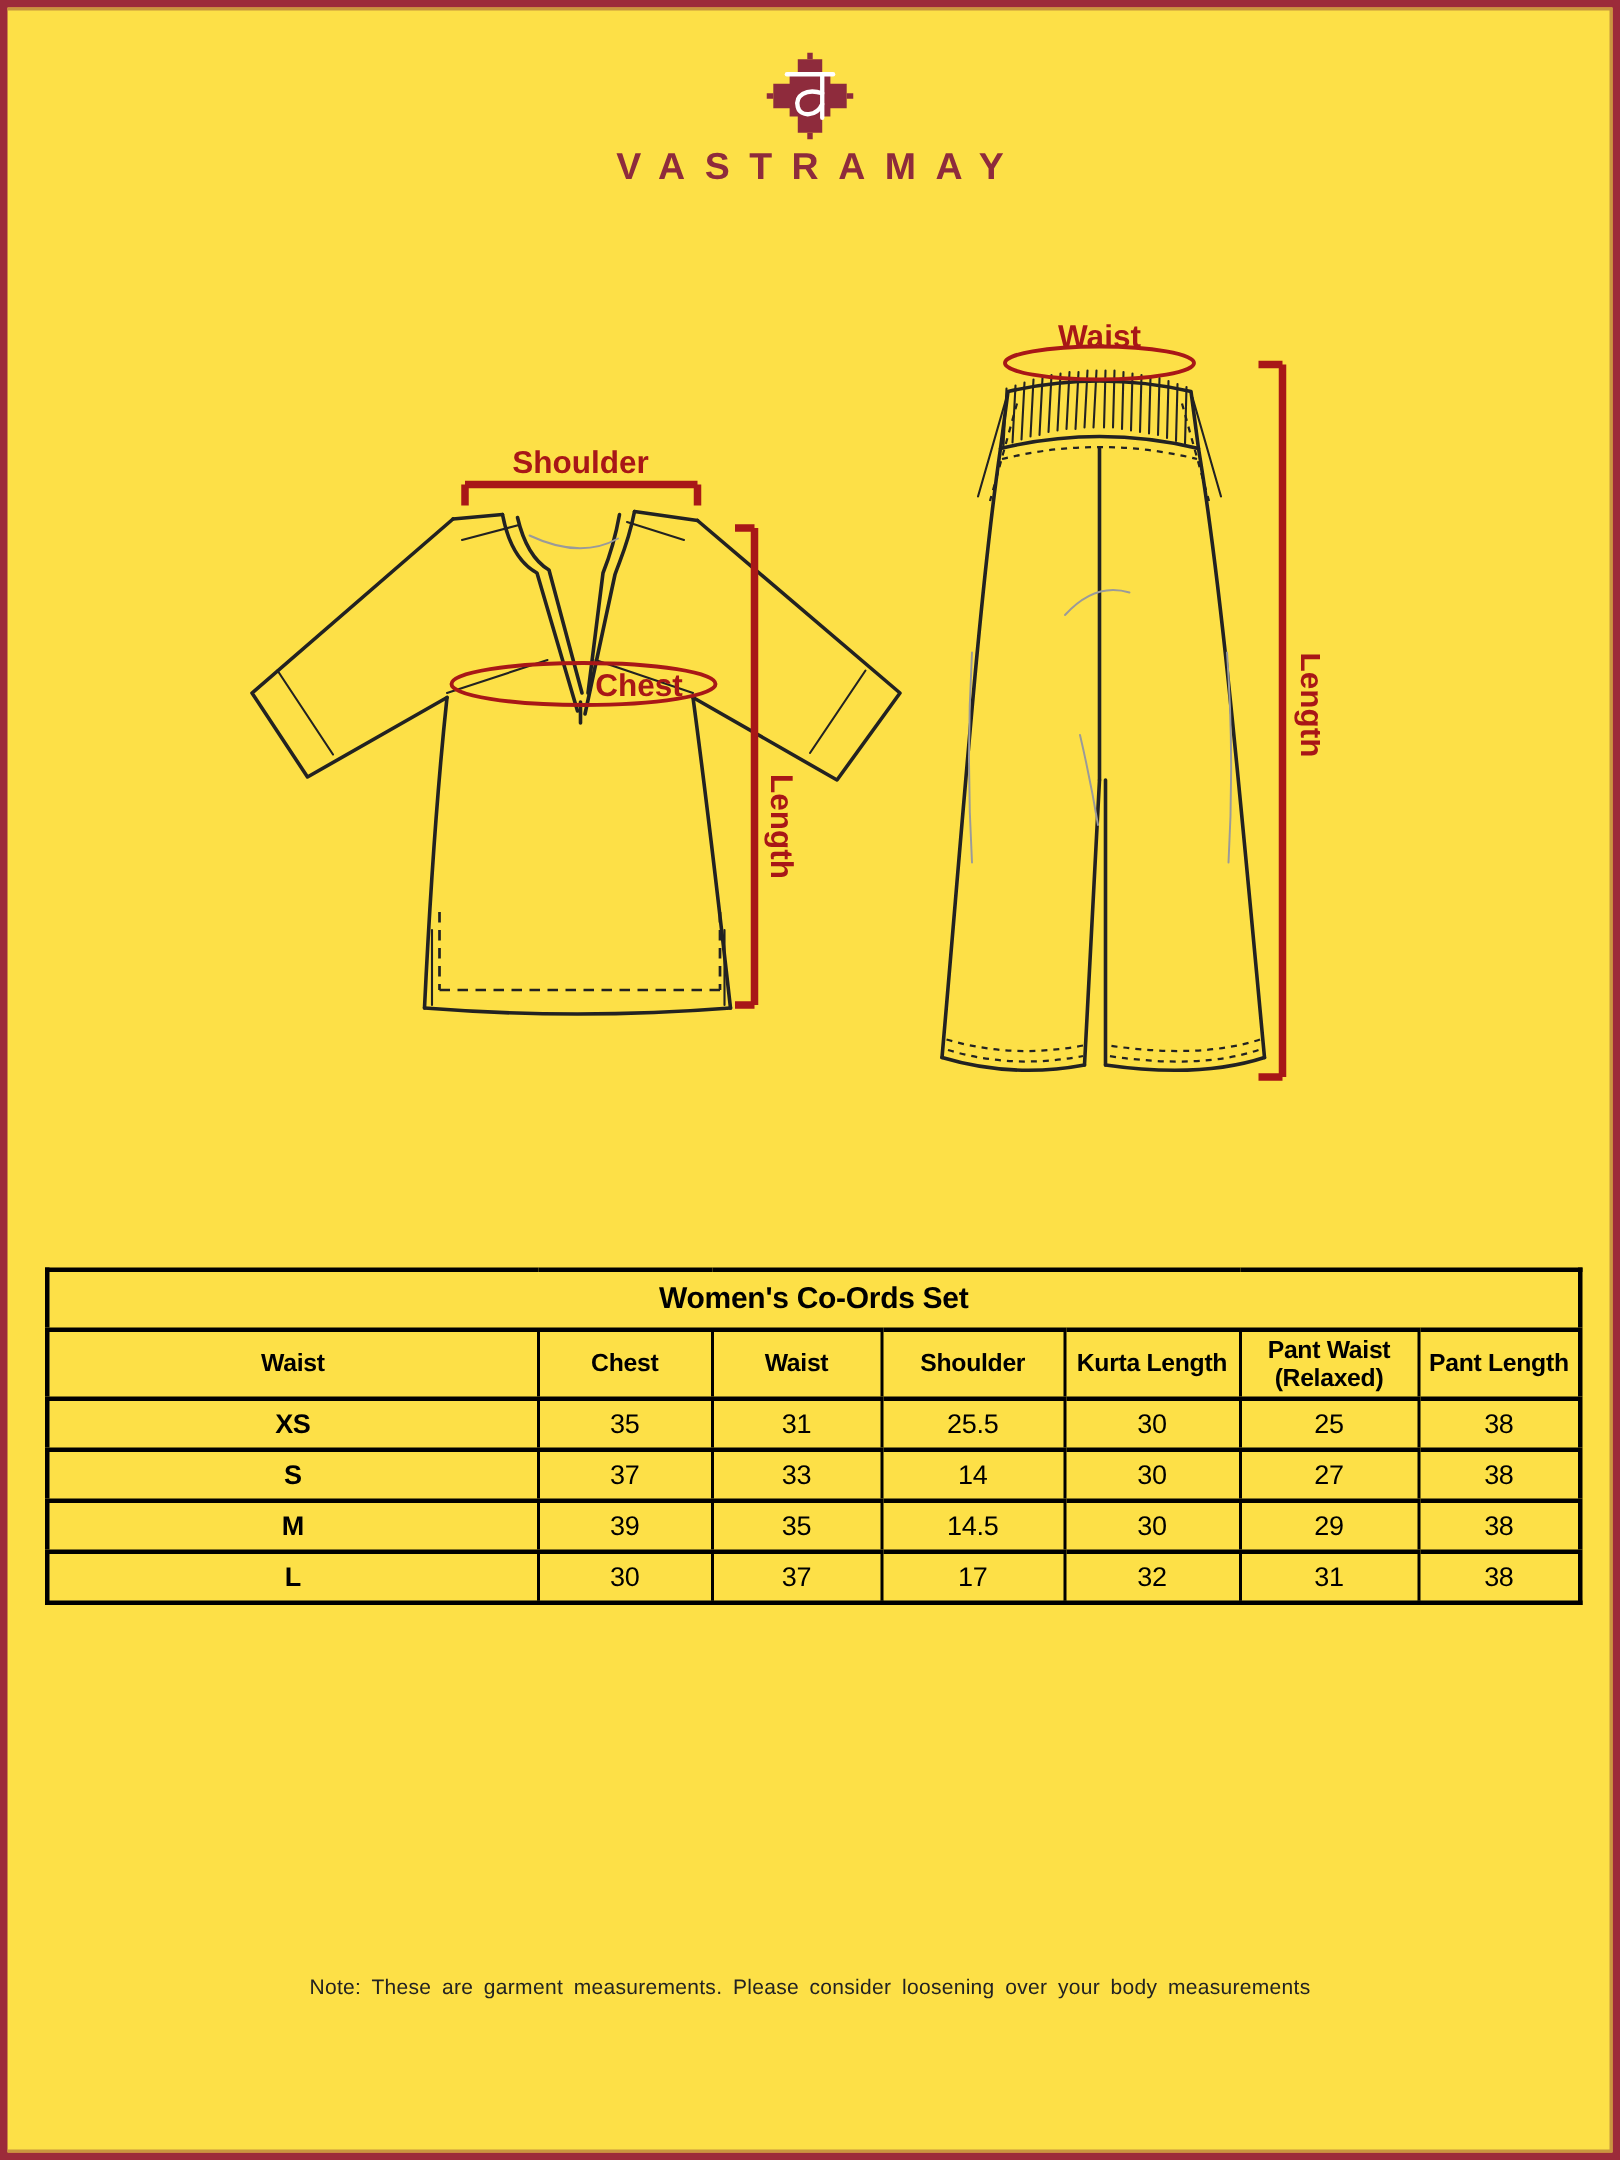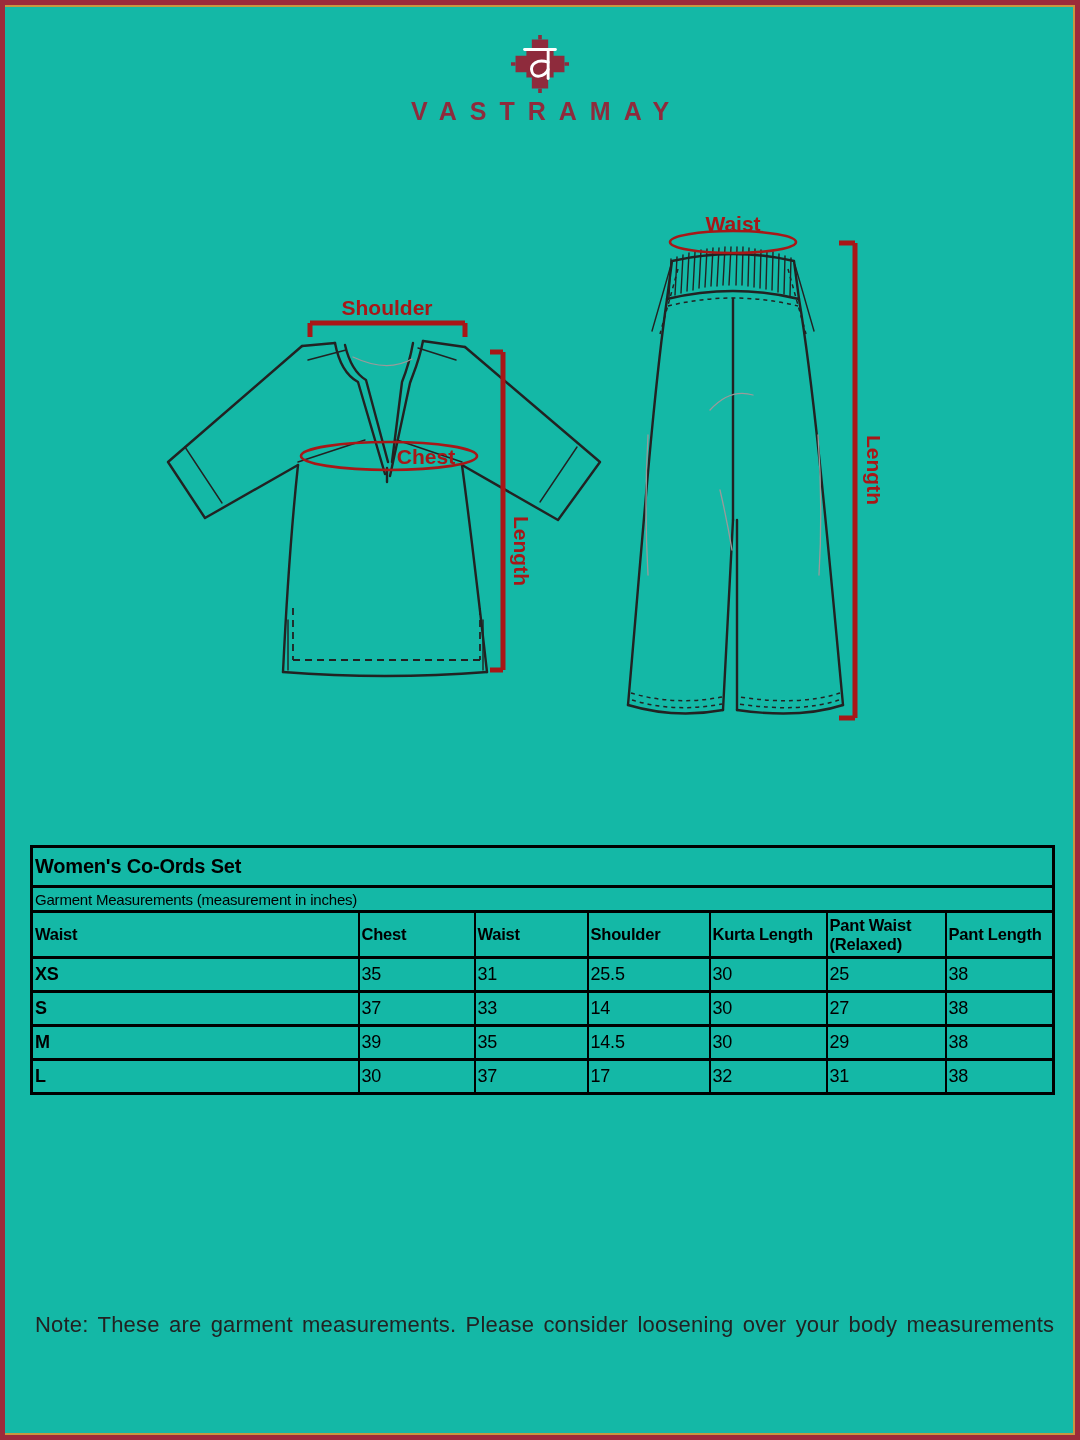--- a/index.html
+++ b/index.html
@@ -2,21 +2,21 @@
 <html><head>
 <meta charset="utf-8">
 <style>
   * { margin:0; padding:0; box-sizing:border-box; }
   html,body { background:#ffffff; }
   body { font-family:"Liberation Sans", sans-serif; }
 
   .page {
     position:relative;
     width:1080px; height:1440px;
-    background:#14b8a6;
+    background:#fde047;
     border:5px solid #9c2b3a;
     overflow:hidden;
   }
   .gold-line {
     position:absolute; inset:0;
     border-top:2px solid #c8963f;
     border-right:2px solid #c8963f;
     border-bottom:2px solid #c8963f;
     pointer-events:none;
   }
@@ -52,36 +52,36 @@
   table.size-chart {
     width:100%;
     border-collapse:collapse;
     table-layout:fixed;
     border:3px solid #000;
     color:#000;
   }
   table.size-chart td, table.size-chart th {
     border-left:2px solid #000;
     border-top:3px solid #000;
-    text-align:left; vertical-align:middle;
+    text-align:center; vertical-align:middle;
     font-family:"Liberation Sans", sans-serif;
     letter-spacing:-0.2px;
     padding:0 2px;
   }
   tr.t-title td  { height:40px; font-size:20px; font-weight:bold; border-top:none; }
   tr.t-sub td    { height:25px; font-size:15px; }
   tr.t-head th   { height:46px; font-size:16.5px; font-weight:bold; line-height:1.15; }
   tr.t-row td    { height:34px; font-size:18px; }
   tr.t-row td.size-cell { font-weight:bold; }
 
   
   .note {
     position:absolute; left:30px; right:30px; top:1302px;
     text-align:center; color:#222;
-    font-size:22px; line-height:35px;
+    font-size:14px; line-height:35px;
     word-spacing:3px; letter-spacing:0.2px;
     white-space:nowrap;
   }
 </style>
 </head>
 <body>
 
 <div class="page">
   <div class="gold-line"></div>
 
@@ -168,23 +168,20 @@
           <col style="width:113px">
         <col style="width:122px">
           <col style="width:117px">
           <col style="width:119px">
           <col style="width:108px">
       </colgroup>
       <tbody>
           <tr class="t-title">
         <td colspan="7">Women's Co-Ords Set</td>
       </tr>
-      <tr class="t-sub">
-        <td colspan="7">Garment Measurements (measurement in inches)</td>
-      </tr>
       <tr class="t-head">
         <th>Waist</th>
         <th>Chest</th>
         <th>Waist</th>
         <th>Shoulder</th>
         <th>Kurta Length</th>
         <th>Pant Waist (Relaxed)</th>
         <th>Pant Length</th>
       </tr>
       <tr class="t-row">

